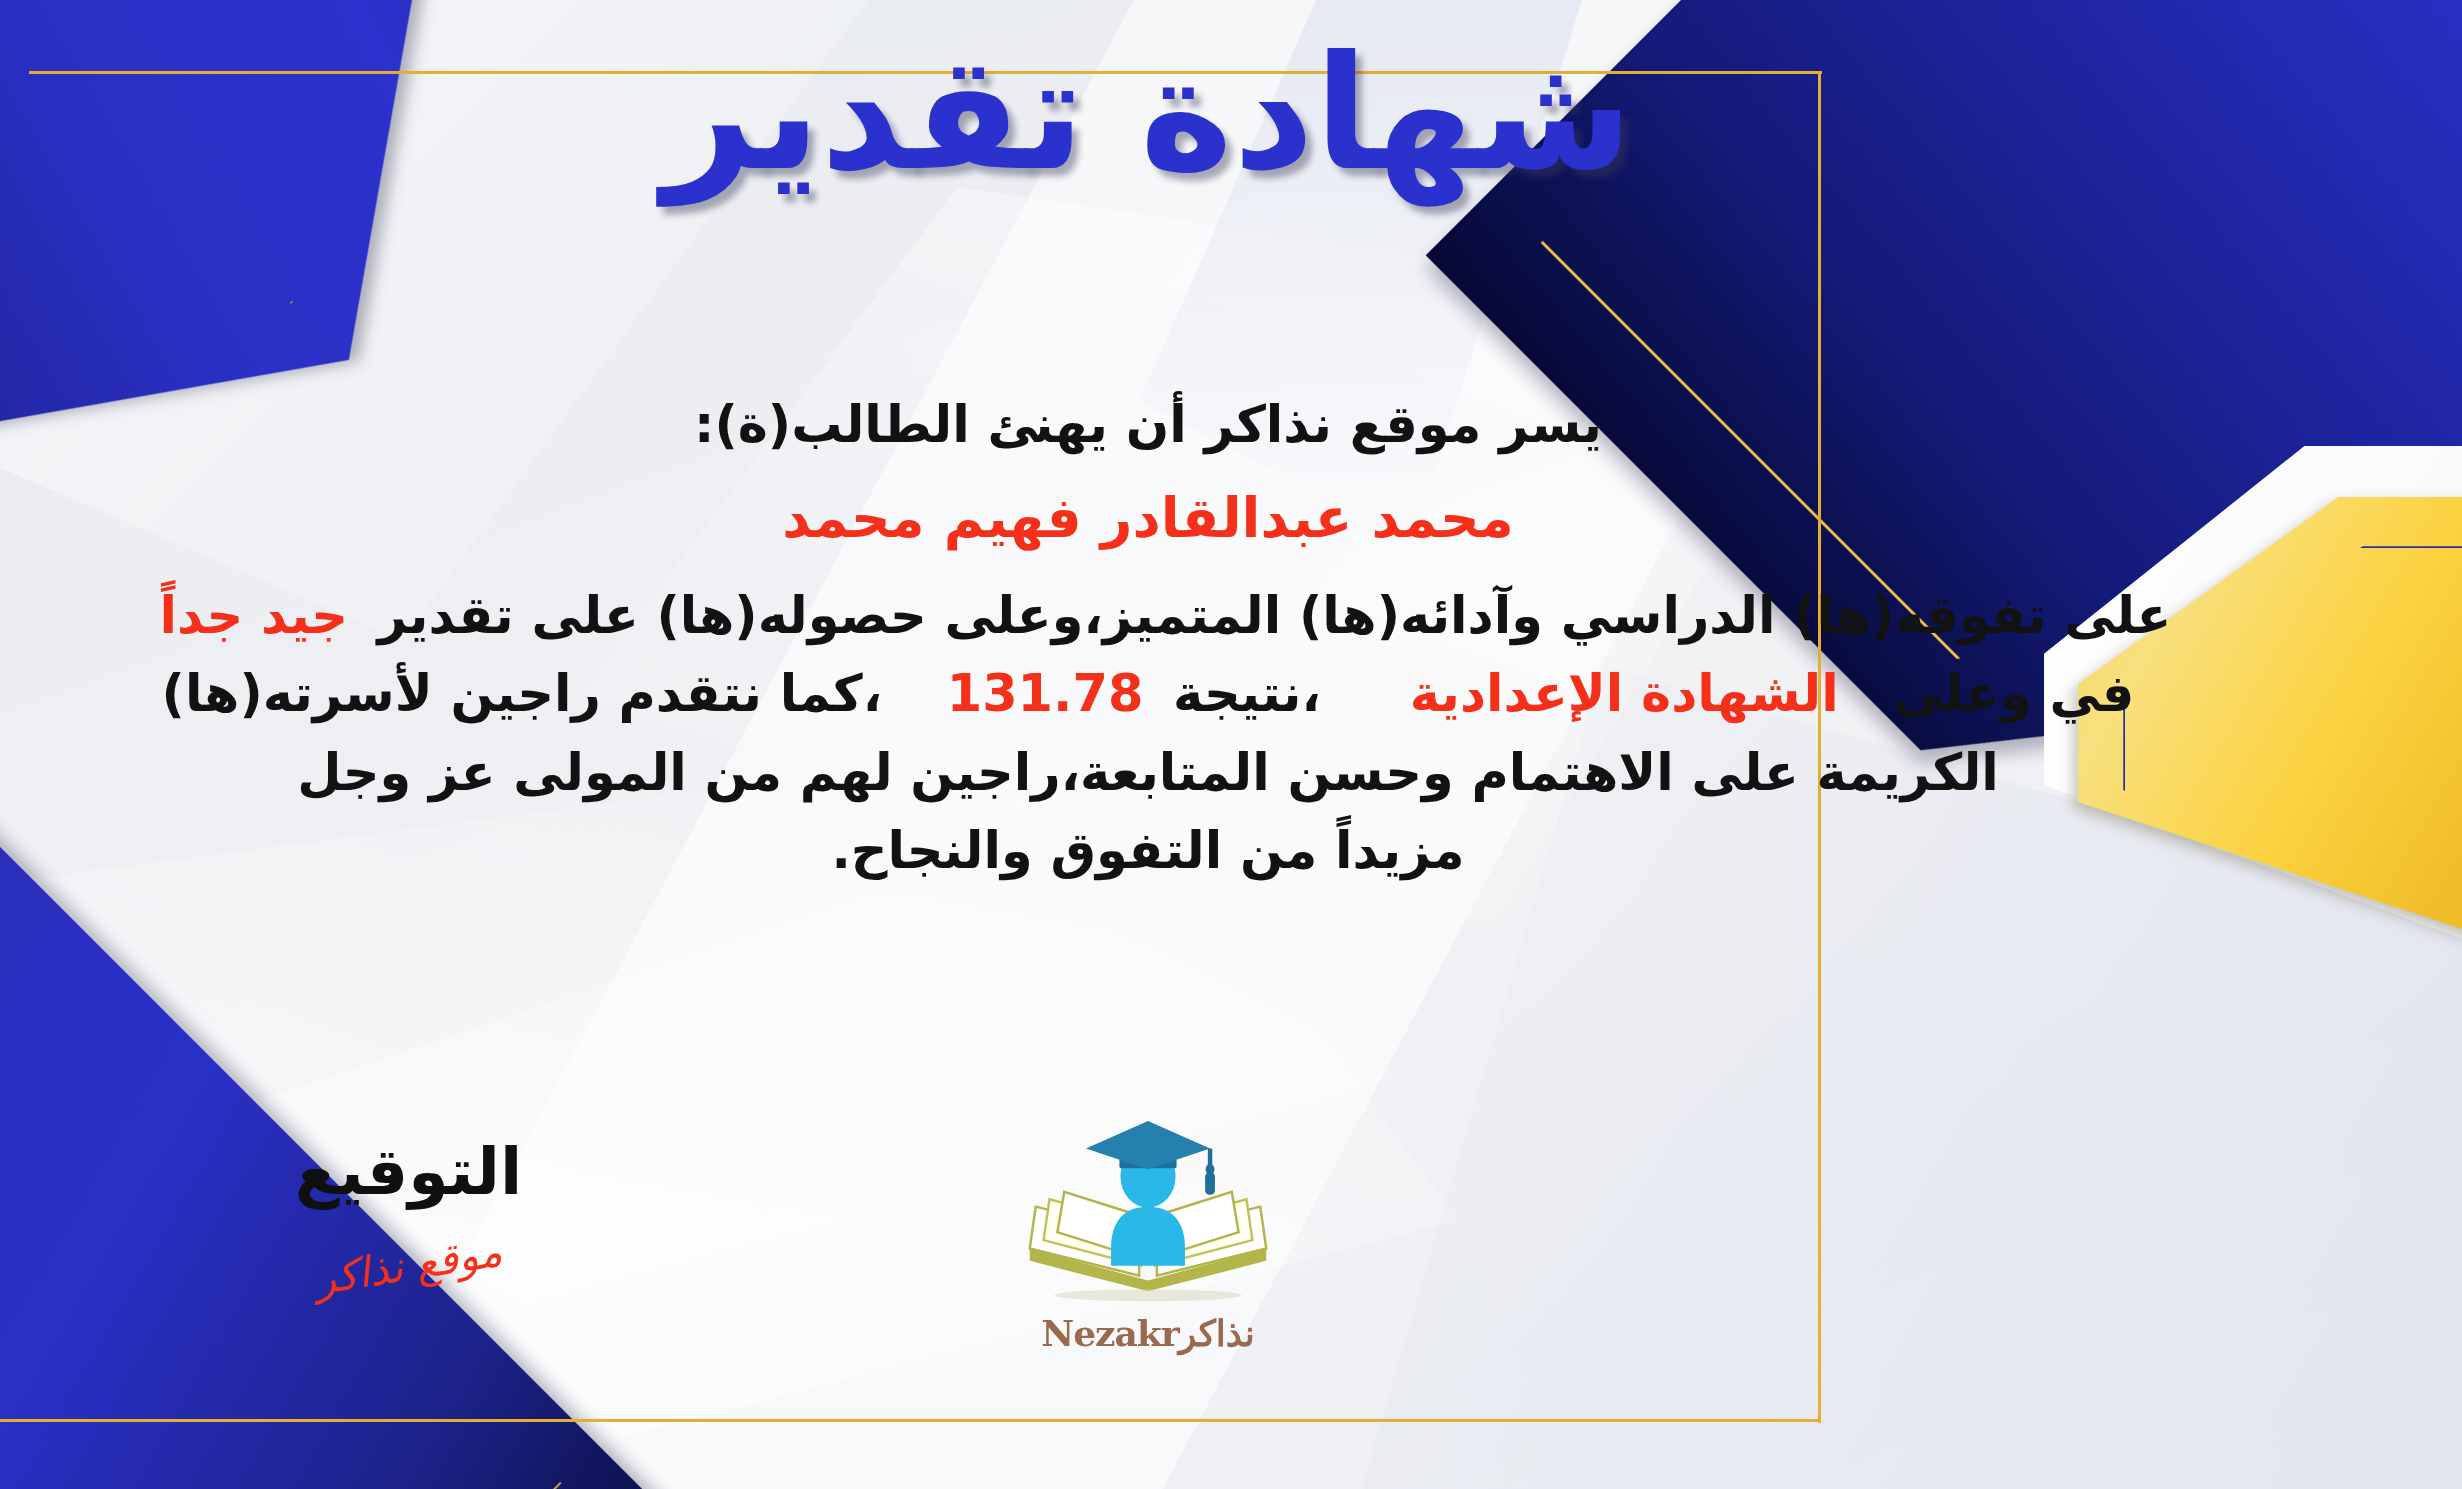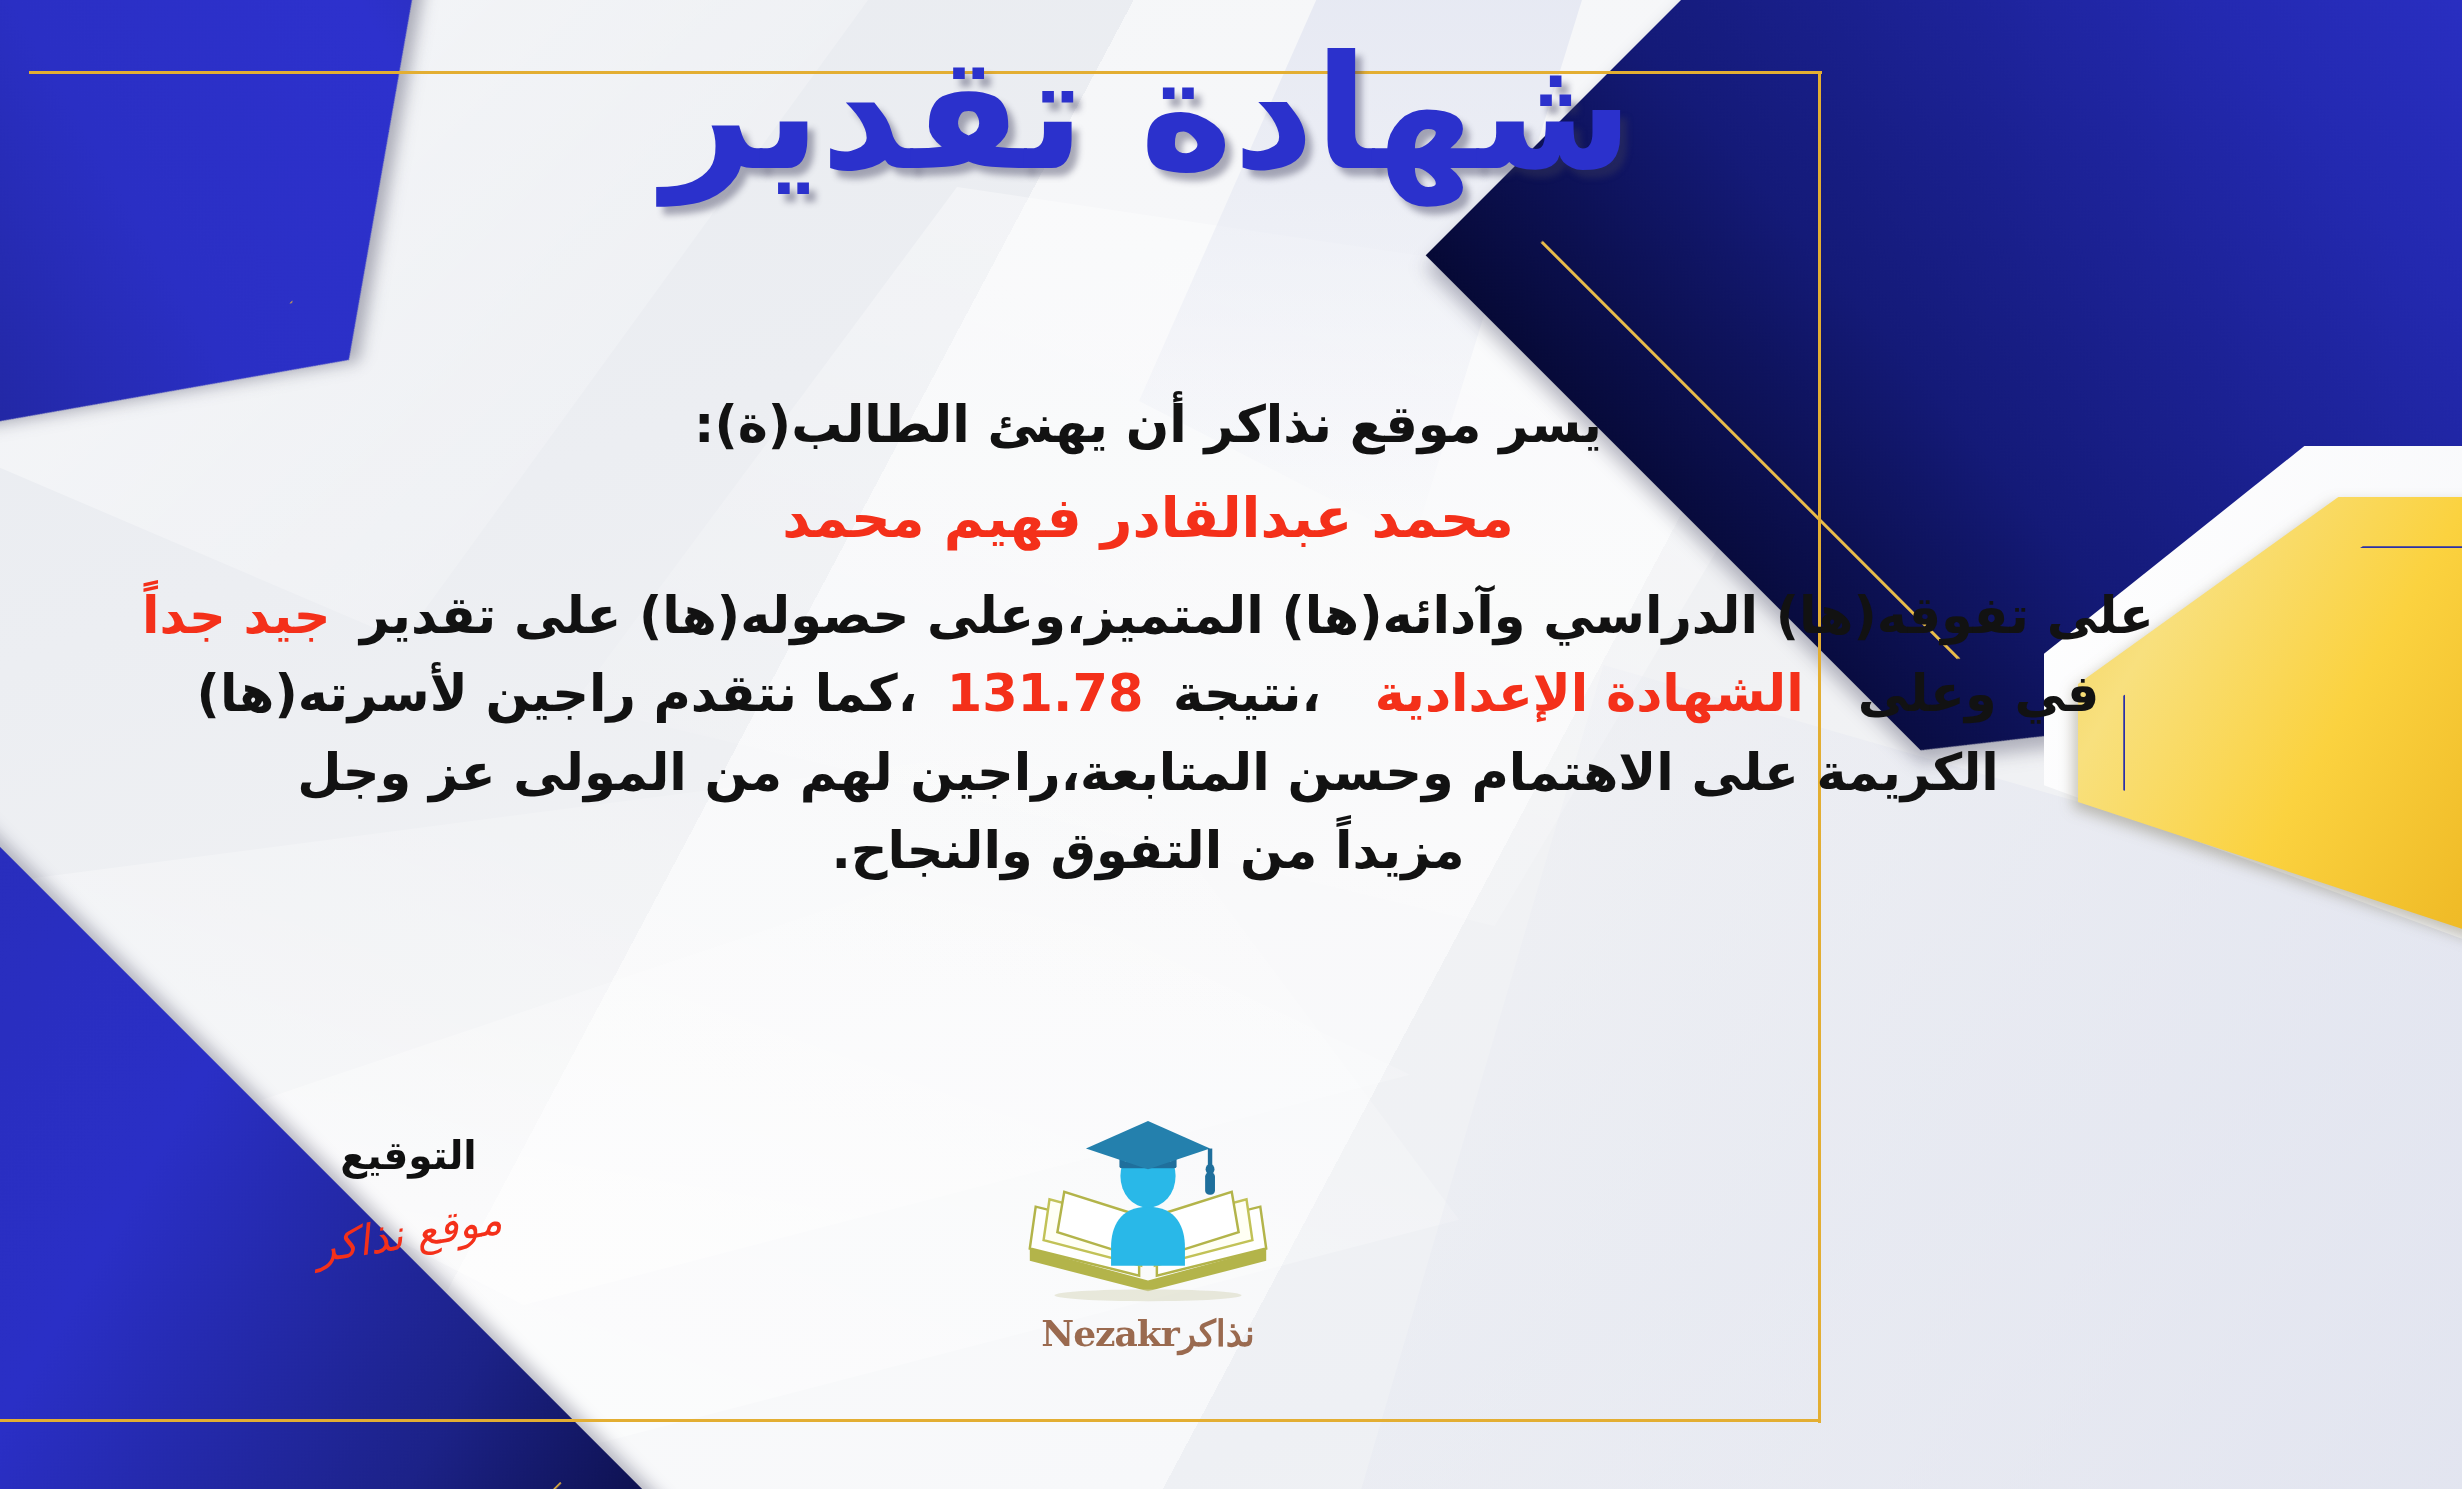--- a/index.html
+++ b/index.html
@@ -122,31 +122,31 @@
   }
   .line{
     font-size:51px;line-height:1.42;font-weight:bold;
     color:#121212;margin:0 0 5.9px 0;white-space:nowrap;
   }
   .line.greet{margin-bottom:21.7px;}
   .name{
     font-size:55px;font-weight:bold;color:#f4301a;
     margin:0 0 25.6px 0;line-height:1.3;
   }
-  .hl{color:#f4301a;}
+  .hl{color:#f4301a;margin-left:35px;}
   .gap-s{display:inline-block;width:29.5px;}
   .gap-m{display:inline-block;width:54px;}
 
   
   #footer{position:absolute;left:0;right:0;top:1133px;height:320px;}
 
   #sign-block{
     position:absolute;right:1906px;top:0;width:295px;text-align:center;direction:rtl;
   }
-  #sign-label{font-size:39px;font-weight:bold;color:#101010;line-height:1.2;}
+  #sign-label{font-size:65px;font-weight:bold;color:#101010;line-height:1.2;}
   #sign-mark{
     margin-top:29.5px;font-size:42px;color:#f4301a;
     font-family:"DejaVu Serif","Liberation Serif",serif;
     font-style:italic;transform:rotate(-9deg);display:inline-block;
   }
 
   
   #logo{position:absolute;left:0;right:0;top:-14.8px;display:flex;justify-content:center;}
   #logo-inner{width:384px;text-align:center;}
   #logo-word{

